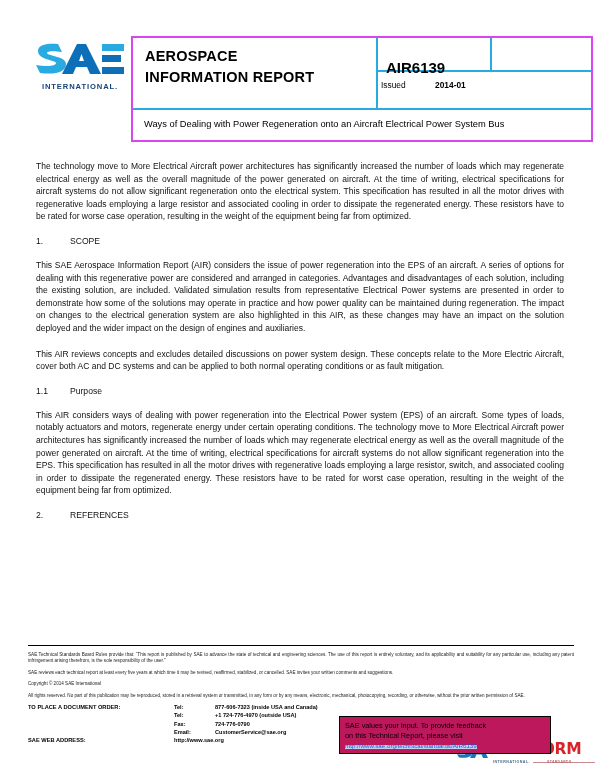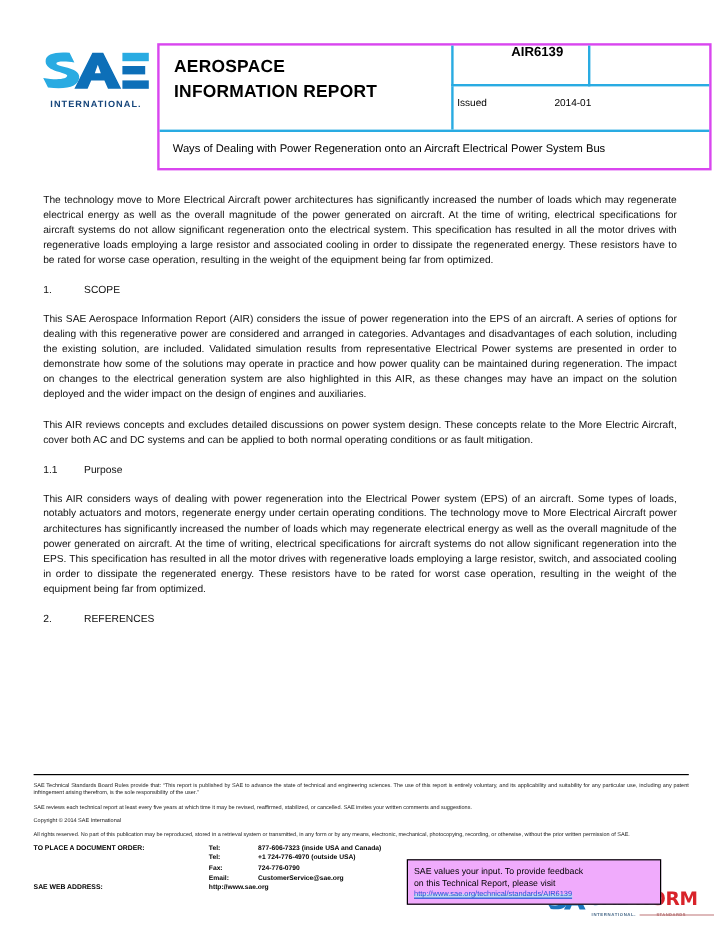--- a/index.html
+++ b/index.html
@@ -81,25 +81,24 @@
     top: 0;
     width: 114px;
     height: 34px;
     border-left: 2px solid #29abe2;
     border-bottom: 2px solid #29abe2;
     box-sizing: border-box;
   }
   .cell-num span {
     position: absolute;
     left: 8px;
-    top: 0;
-    font-size: 11px;
-    font-weight: bold;
-    color: #000;
-    margin-left: 40px;
+    top: 21px;
+    font-size: 15px;
+    font-weight: bold;
+    color: #000;
   }
   .cell-blank {
     position: absolute;
     right: 0;
     top: 0;
     width: 101px;
     height: 34px;
     border-left: 2px solid #29abe2;
     border-bottom: 2px solid #29abe2;
     box-sizing: border-box;
@@ -115,24 +114,25 @@
   }
   .cell-issued .lbl {
     position: absolute;
     left: 3px;
     top: 8px;
     font-size: 8.4px;
     color: #000;
   }
   .cell-issued .val {
     position: absolute;
-    left: 84px;
+    left: 57px;
     top: 8px;
     font-size: 8.4px;
     color: #000;
+    font-weight: bold;
   }
   .hdr-row2 {
     position: relative;
     height: 30px;
   }
   .doc-title {
     position: absolute;
     left: 11px;
     top: 9px;
     font-size: 9.3px;
@@ -244,21 +244,21 @@
   }
 
   .feedback-box {
     position: absolute;
     left: 339px;
     top: 716px;
     width: 212px;
     height: 38px;
     border: 1.6px solid #000;
     box-sizing: border-box;
-    background: #f0abfc;
+    background: #be185d;
     z-index: 4;
   }
   .feedback-box .fb1 {
     position: absolute;
     left: 5px;
     top: 4px;
     font-size: 7.3px;
     color: #000;
     white-space: nowrap;
   }

